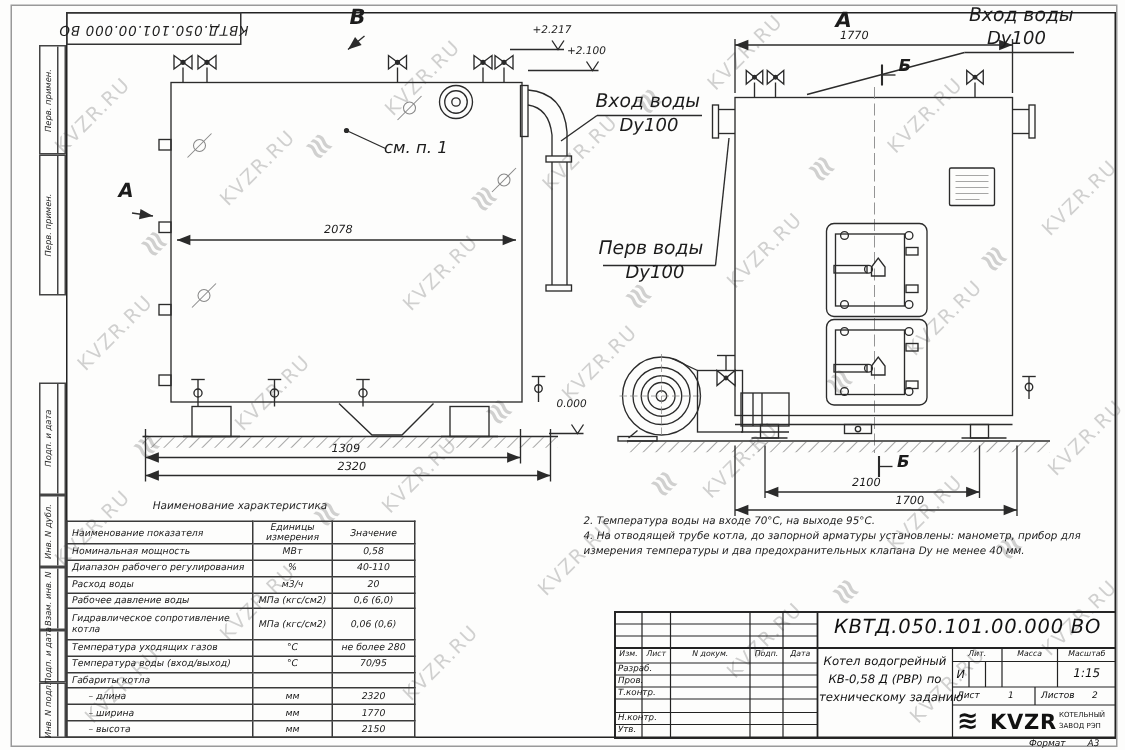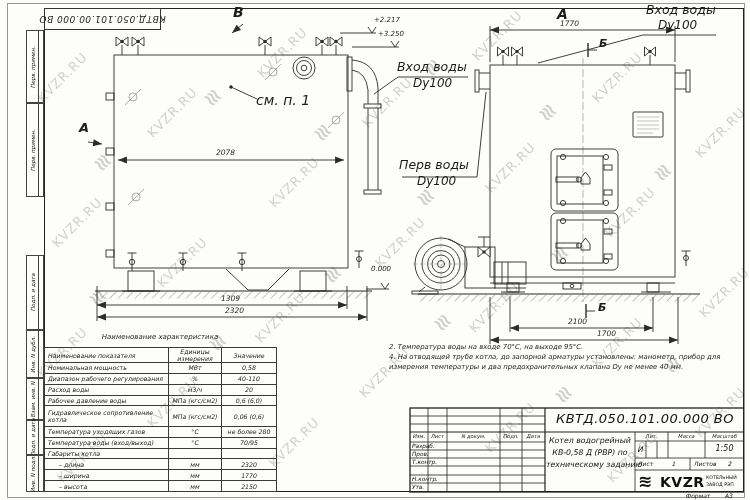--- a/index.html
+++ b/index.html
@@ -404,26 +404,26 @@
     <line x1="410" y1="475" x2="545" y2="475"></line>
       <line x1="410" y1="483" x2="545" y2="483"></line>
     <line x1="635" y1="441" x2="744" y2="441"></line>
       <line x1="635" y1="458" x2="744" y2="458"></line>
     <line x1="635" y1="470" x2="744" y2="470"></line>
   </g>
 </svg>
 
 <div class="lbl" style="left:233px;top:5px;font-size:14px;font-weight:600">В</div>
 <div class="lbl" style="left:79px;top:121px;font-size:13px;font-weight:600">А</div>
-<div class="lbl" style="left:256px;top:93px;font-size:14px">см. п. 1</div>
+<div class="lbl" style="left:256px;top:93px;font-size:11px">см. п. 1</div>
 <div class="lbl" style="left:216px;top:149px;font-size:7.5px">2078</div>
 <div class="lbl" style="left:221px;top:295px;font-size:7.5px">1309</div>
 <div class="lbl" style="left:225px;top:307px;font-size:7.5px">2320</div>
-<div class="lbl" style="left:374px;top:17px;font-size:7px">+2.217</div>
-<div class="lbl" style="left:378px;top:31px;font-size:7px">+3.250</div>
+<div class="lbl" style="left:355px;top:17px;font-size:7px">+2.217</div>
+<div class="lbl" style="left:378px;top:31px;font-size:7px">+2.100</div>
 <div class="lbl" style="left:371px;top:266px;font-size:7px">0.000</div>
 <div class="lbl" style="left:397px;top:61px;font-size:12.5px">Вход воды</div>
 <div class="lbl" style="left:413px;top:77px;font-size:12px">Dy100</div>
 <div class="lbl" style="left:399px;top:159px;font-size:12.5px">Перв воды</div>
 <div class="lbl" style="left:417px;top:175px;font-size:12px">Dy100</div>
 <div class="lbl" style="left:557px;top:7px;font-size:14px;font-weight:600">А</div>
 <div class="lbl" style="left:560px;top:20px;font-size:7.5px">1770</div>
 <div class="lbl" style="left:599px;top:38px;font-size:11px;font-weight:600">Б</div>
 <div class="lbl" style="left:598px;top:302px;font-size:11px;font-weight:600">Б</div>
 <div class="lbl" style="left:568px;top:318px;font-size:7.5px">2100</div>
@@ -519,21 +519,21 @@
 <div class="tb" style="left:412px;top:444px;font-size:5.8px">Разраб.</div>
 <div class="tb" style="left:412px;top:452px;font-size:5.8px">Пров.</div>
 <div class="tb" style="left:412px;top:460px;font-size:5.8px">Т.контр.</div>
 <div class="tb" style="left:412px;top:468px;font-size:5.8px"></div>
 <div class="tb" style="left:412px;top:477px;font-size:5.8px">Н.контр.</div>
 <div class="tb" style="left:412px;top:485px;font-size:5.8px">Утв.</div>
 <div class="tb" style="left:635px;top:434px;width:33px;text-align:center;font-size:5.2px">Лит.</div>
 <div class="tb" style="left:668px;top:434px;width:37px;text-align:center;font-size:5.2px">Масса</div>
 <div class="tb" style="left:705px;top:434px;width:39px;text-align:center;font-size:5.2px">Масштаб</div>
 <div class="tb" style="left:635px;top:446px;width:11px;text-align:center;font-size:7.5px">И</div>
-<div class="tb" style="left:705px;top:445px;width:39px;text-align:center;font-size:8px">1:50</div>
+<div class="tb" style="left:705px;top:445px;width:39px;text-align:center;font-size:8px">1:15</div>
 <div class="tb" style="left:638px;top:461px;font-size:6px">Лист</div>
 <div class="tb" style="left:672px;top:461px;font-size:6px">1</div>
 <div class="tb" style="left:694px;top:461px;font-size:6px">Листов</div>
 <div class="tb" style="left:728px;top:461px;font-size:6px">2</div>
 <div class="tb" style="left:638px;top:473px;font-size:17px;font-style:normal;font-weight:bold">≋</div>
 <div class="tb" style="left:660px;top:475px;font-size:14px;font-style:normal;font-weight:800;letter-spacing:.5px">KVZR</div>
 <div class="tb" style="left:706px;top:476px;font-size:4.7px;font-style:normal">КОТЕЛЬНЫЙ</div>
 <div class="tb" style="left:706px;top:483px;font-size:4.7px;font-style:normal">ЗАВОД РЭП</div>
 <div class="tb" style="left:686px;top:493px;font-size:6px">Формат</div>
 <div class="tb" style="left:725px;top:493px;font-size:6px">А3</div>

